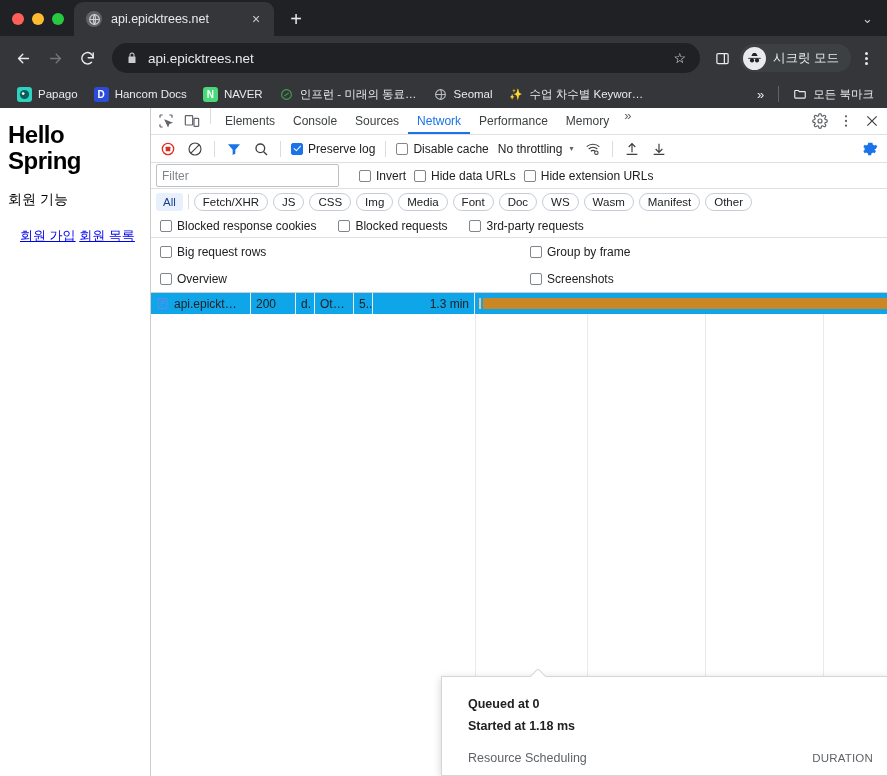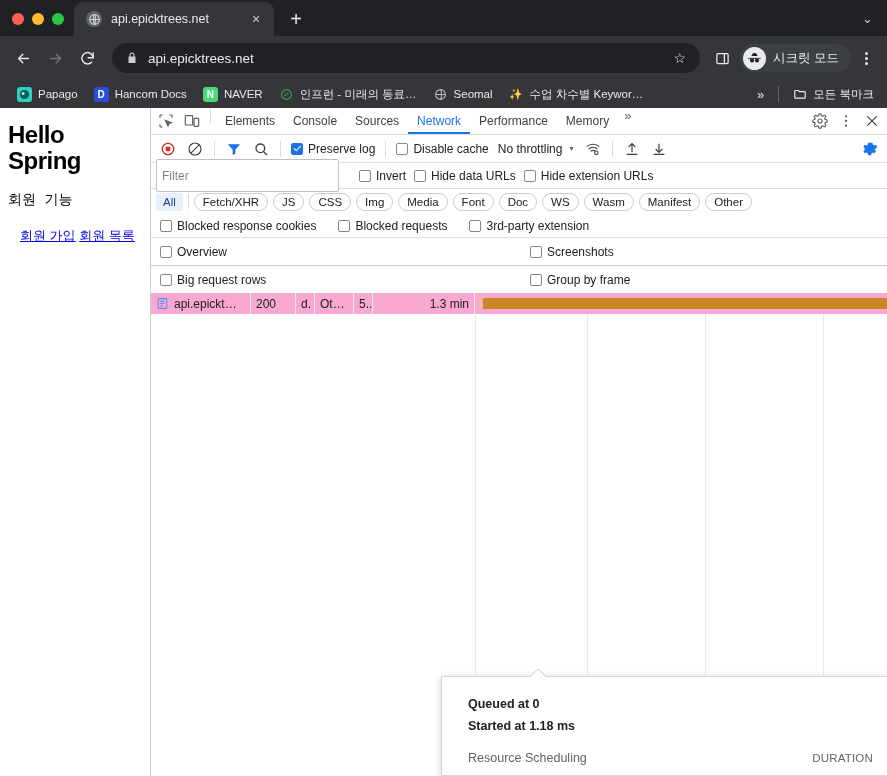--- a/index.html
+++ b/index.html
@@ -116,21 +116,21 @@
   .pagearea { display: flex; height: 670px; background: #ffffff; }
 
   .webpage {
     width: 150px; flex: 0 0 150px; background: #fff;
     padding: 14px 10px 0 8px; overflow: hidden;
   }
   .webpage h1 {
     font-size: 24px; line-height: 1.08; font-weight: bold;
     color: #000; letter-spacing: -0.5px;
   }
-  .webpage .sub { font-size: 14px; color: #000; margin-top: 17px; font-family: Liberation Mono, monospace; }
+  .webpage .sub { font-size: 14px; color: #000; margin-top: 17px; }
   .webpage .links { margin-top: 18px; font-size: 13px; margin-left: 12px; }
   .webpage .links a { color: #0000ee; text-decoration: underline; }
 
   
   .devtools {
     flex: 1 1 auto; background: #ffffff;
     border-left: 1px solid #cdcdcd;
     display: flex; flex-direction: column; position: relative;
   }
 
@@ -177,21 +177,21 @@
   .throttle { font-size: 12px; color: #202124; padding: 0 4px; white-space: nowrap; }
   .caret { font-size: 8px; color: #5f6368; padding: 0 6px 0 2px; }
   .tb-spacer { flex: 1 1 auto; }
   .tb-gear { color: #1a73e8; }
 
   .dt-filterbar {
     height: 26px; display: flex; align-items: center;
     padding: 0 5px; gap: 0; border-bottom: 1px solid #e0e0e0;
   }
   .filterinput {
-    width: 183px; height: 33px; border: 1px solid #bdc1c6;
+    width: 183px; height: 23px; border: 1px solid #bdc1c6;
     border-radius: 2px; font-size: 12px; color: #80868b;
     padding: 0 5px; display: flex; align-items: center;
     background: #fff; flex: 0 0 auto;
   }
   .fb-gap { width: 16px; flex: 0 0 auto; }
 
   .dt-typebar {
     height: 25px; display: flex; align-items: center;
     padding: 0 5px; gap: 5px;
   }
@@ -221,21 +221,21 @@
   
   .nt-head {
     height: 22px; display: flex; align-items: center;
     border-bottom: 1px solid #e0e0e0; background: #fff;
     font-size: 12px; color: #202124;
   }
   .nt-head .c { padding: 0 5px; border-right: 1px solid #e8eaed; height: 22px;
     display: flex; align-items: center; overflow: hidden; white-space: nowrap; }
   .nt-row {
     height: 21px; display: flex; align-items: center;
-    background: #f9a8d4; font-size: 12px; color: #202124;
+    background: #0ea5e9; font-size: 12px; color: #202124;
   }
   .nt-row .c { padding: 0 5px; border-right: 1px solid #e8eaed; height: 21px;
     display: flex; align-items: center; overflow: hidden; white-space: nowrap; }
   .c-name { width: 100px; flex: 0 0 100px; gap: 5px; }
   .c-status { width: 45px; flex: 0 0 45px; }
   .c-type { width: 19px; flex: 0 0 19px; }
   .c-init { width: 39px; flex: 0 0 39px; }
   .c-size { width: 19px; flex: 0 0 19px; }
   .c-time { width: 102px; flex: 0 0 102px; justify-content: flex-end; }
   .c-wf { flex: 1 1 auto; position: relative; border-right: none !important; }
@@ -558,46 +558,46 @@
       <div class="cb-wrap">
         <span class="cbox"></span>
         <span class="cb-lbl">Blocked response cookies</span>
       </div>
       <div class="cb-wrap">
         <span class="cbox"></span>
         <span class="cb-lbl">Blocked requests</span>
       </div>
       <div class="cb-wrap">
         <span class="cbox"></span>
-        <span class="cb-lbl">3rd-party extension</span>
-      </div>
-    </div>
-
+        <span class="cb-lbl">3rd-party requests</span>
+      </div>
+    </div>
+
+    <div class="dt-optrow">
+      <div class="col1">
+        <div class="cb-wrap">
+          <span class="cbox"></span>
+          <span class="cb-lbl">Big request rows</span>
+        </div>
+      </div>
+      <div class="cb-wrap">
+        <span class="cbox"></span>
+        <span class="cb-lbl">Group by frame</span>
+      </div>
+    </div>
     <div class="dt-optrow last">
       <div class="col1">
         <div class="cb-wrap">
           <span class="cbox"></span>
           <span class="cb-lbl">Overview</span>
         </div>
       </div>
       <div class="cb-wrap">
         <span class="cbox"></span>
         <span class="cb-lbl">Screenshots</span>
-      </div>
-    </div>
-    <div class="dt-optrow">
-      <div class="col1">
-        <div class="cb-wrap">
-          <span class="cbox"></span>
-          <span class="cb-lbl">Big request rows</span>
-        </div>
-      </div>
-      <div class="cb-wrap">
-        <span class="cbox"></span>
-        <span class="cb-lbl">Group by frame</span>
       </div>
     </div>
 
 
     <div class="nt-row">
       <div class="c c-name">
         <span class="doc-ico">
           <svg viewBox="0 0 24 24" fill="none" stroke="#5b8def" stroke-width="2">
               <rect x="4" y="3" width="16" height="18" rx="1.5"></rect>
               <path d="M8 8h8M8 12h8M8 16h5"></path>

